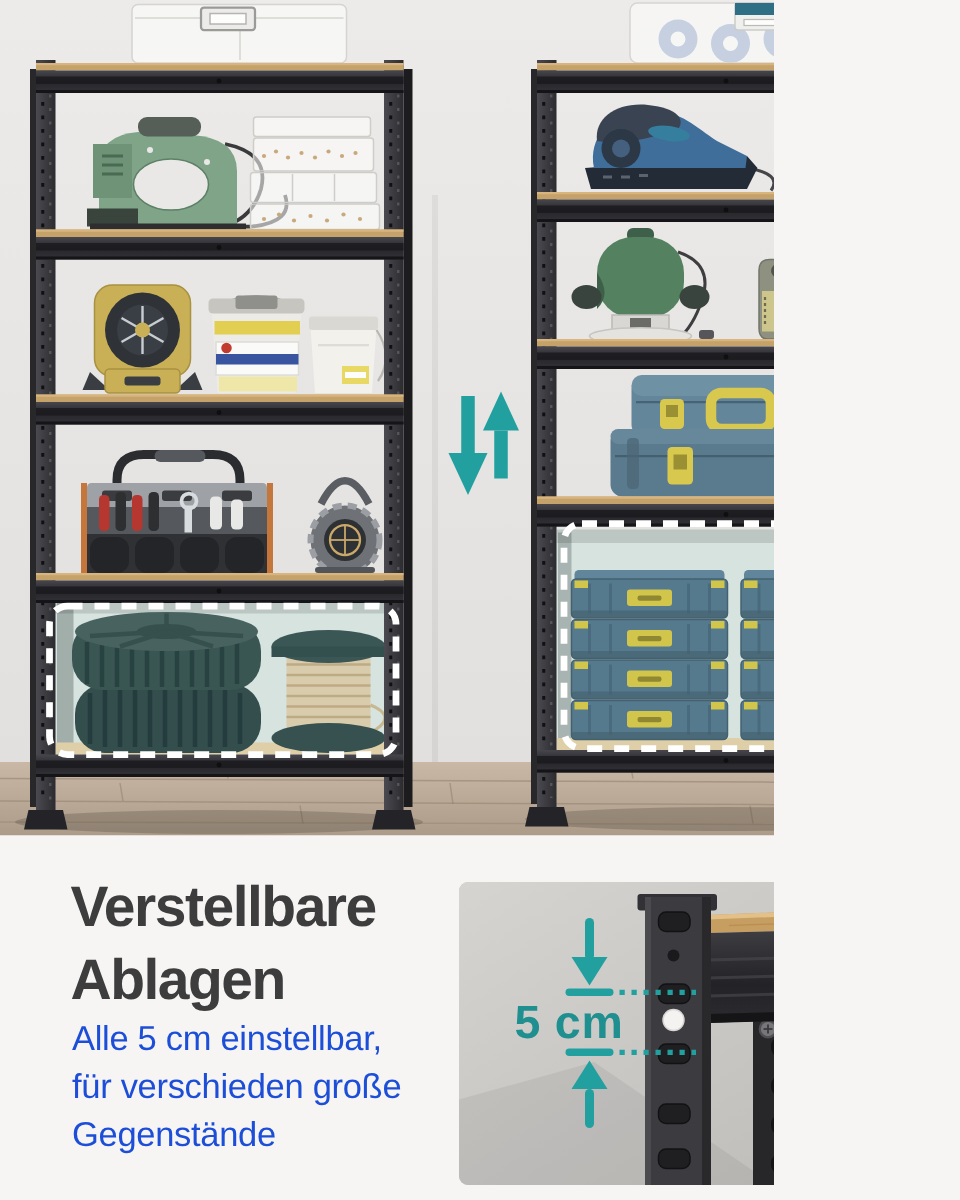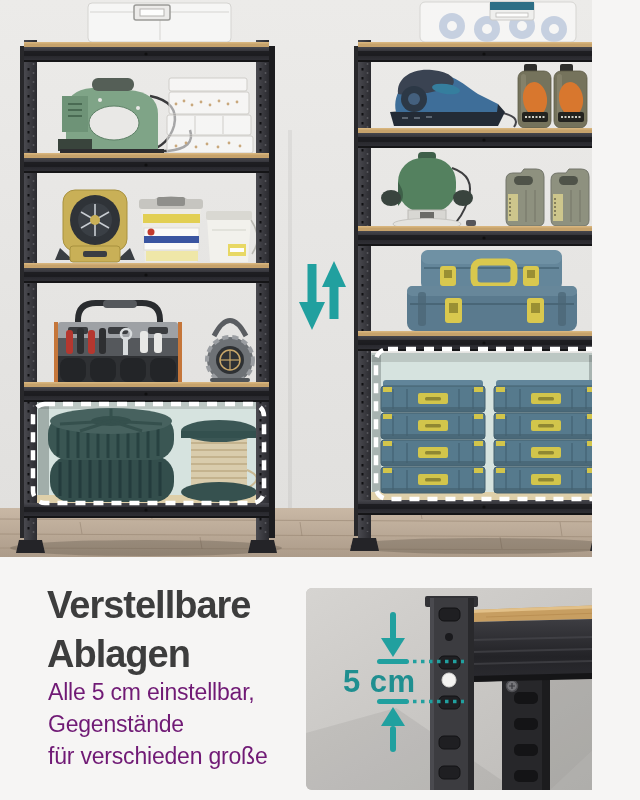--- a/index.html
+++ b/index.html
@@ -1,22 +1,22 @@
 <!DOCTYPE html>
 <html><head>
 <meta charset="utf-8">
 <style>
   html,body{margin:0;padding:0;background:#F6F5F4;}
-  .canvas{position:relative;width:592px;height:800px;overflow:hidden;background:#F6F5F4;
+  .canvas{position:relative;width:516px;height:800px;overflow:hidden;background:#F6F5F4;
           font-family:"Liberation Sans", sans-serif;}
   .photo{position:absolute;left:0;top:0;width:640px;height:557px;}
   .caption-heading{position:absolute;left:47px;top:581px;font-size:38px;font-weight:700;
           color:#3D3D3D;line-height:49px;letter-spacing:-1px;}
   .caption-body{position:absolute;left:48px;top:676px;font-size:23px;font-weight:400;
-          color:#701a75;line-height:32px;letter-spacing:-0.2px;}
+          color:#1d4ed8;line-height:32px;letter-spacing:-0.2px;}
   .detail-card{position:absolute;left:306px;top:588px;width:323px;height:202px;
           border-radius:6px;overflow:hidden;background:#C9C7C4;}
   svg text{font-family:"Liberation Sans", sans-serif;}
 </style>
 </head>
 <body>
 
 <div class="canvas">
 
   <div class="photo">
@@ -466,22 +466,22 @@
     </g>
   </svg>
   </div>
 
   <div class="caption-heading">
     <div>Verstellbare</div>
     <div>Ablagen</div>
   </div>
   <div class="caption-body">
     <div>Alle 5 cm einstellbar,</div>
+    <div>für verschieden große</div>
     <div>Gegenstände</div>
-    <div>für verschieden große</div>
   </div>
 
   <div class="detail-card">
     <svg width="323" height="202" viewBox="0 0 323 202">
       <defs>
         <linearGradient id="ccG" x1="0" y1="0" x2="1" y2="1">
           <stop offset="0" stop-color="#D6D4D1"></stop>
             <stop offset="1" stop-color="#BCBAB7"></stop>
         </linearGradient>
         <linearGradient id="beamG2" x1="0" y1="0" x2="0" y2="1">

